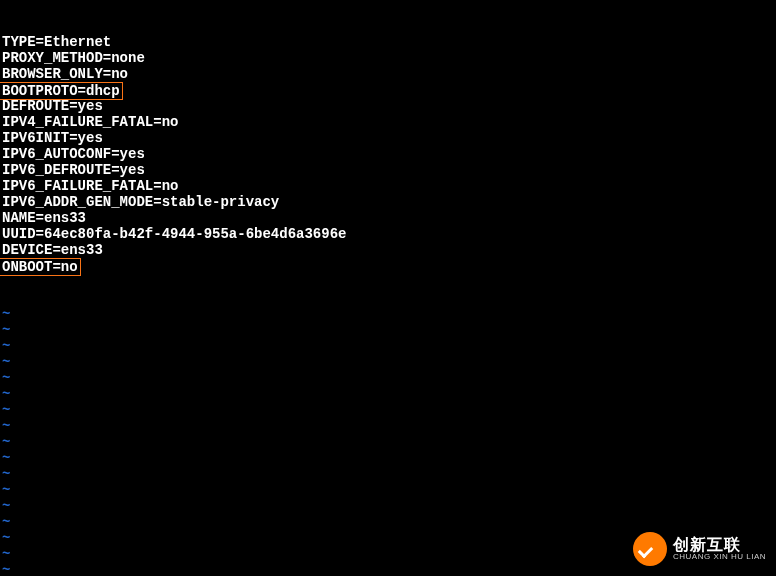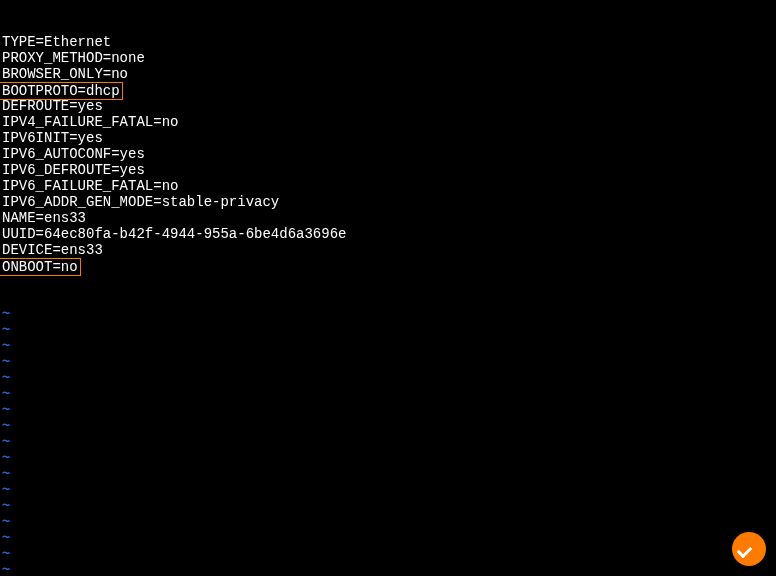--- a/index.html
+++ b/index.html
@@ -11,21 +11,21 @@
       line-height: 16px;
       color: #fff;
       position: relative;
     }
     .terminal {
       width: 100%;
       height: 100%;
       padding: 2px 2px;
       white-space: pre;
     }
-    .line { display: block; height: 16px; }
+    .line { display: block; height: 16px; font-weight: bold; }
     .highlight {
       border: 1px solid #f97316;
       display: inline-block;
       padding: 0 2px;
       margin-left: -3px;
     }
     .tilde { color: #2266cc; font-weight: bold; }
     .logo {
       position: absolute;
       right: 10px;
@@ -64,13 +64,17 @@
 </head>
 <body>
 
 <div class="terminal">
   <div id="content"><span class="line">TYPE=Ethernet</span><span class="line">PROXY_METHOD=none</span><span class="line">BROWSER_ONLY=no</span><span class="line"><span class="highlight">BOOTPROTO=dhcp</span></span><span class="line">DEFROUTE=yes</span><span class="line">IPV4_FAILURE_FATAL=no</span><span class="line">IPV6INIT=yes</span><span class="line">IPV6_AUTOCONF=yes</span><span class="line">IPV6_DEFROUTE=yes</span><span class="line">IPV6_FAILURE_FATAL=no</span><span class="line">IPV6_ADDR_GEN_MODE=stable-privacy</span><span class="line">NAME=ens33</span><span class="line">UUID=64ec80fa-b42f-4944-955a-6be4d6a3696e</span><span class="line">DEVICE=ens33</span><span class="line"><span class="highlight">ONBOOT=no</span></span></div>
   <div id="tildes"><span class="line tilde">~</span><span class="line tilde">~</span><span class="line tilde">~</span><span class="line tilde">~</span><span class="line tilde">~</span><span class="line tilde">~</span><span class="line tilde">~</span><span class="line tilde">~</span><span class="line tilde">~</span><span class="line tilde">~</span><span class="line tilde">~</span><span class="line tilde">~</span><span class="line tilde">~</span><span class="line tilde">~</span><span class="line tilde">~</span><span class="line tilde">~</span><span class="line tilde">~</span></div>
 </div>
 
 <div class="logo">
   <div class="logo-badge"></div>
+  <div class="logo-text">
+    <span class="logo-cn">创新互联</span>
+    <span class="logo-en">CHUANG XIN HU LIAN</span>
+  </div>
 </div>
 
 </body></html>

